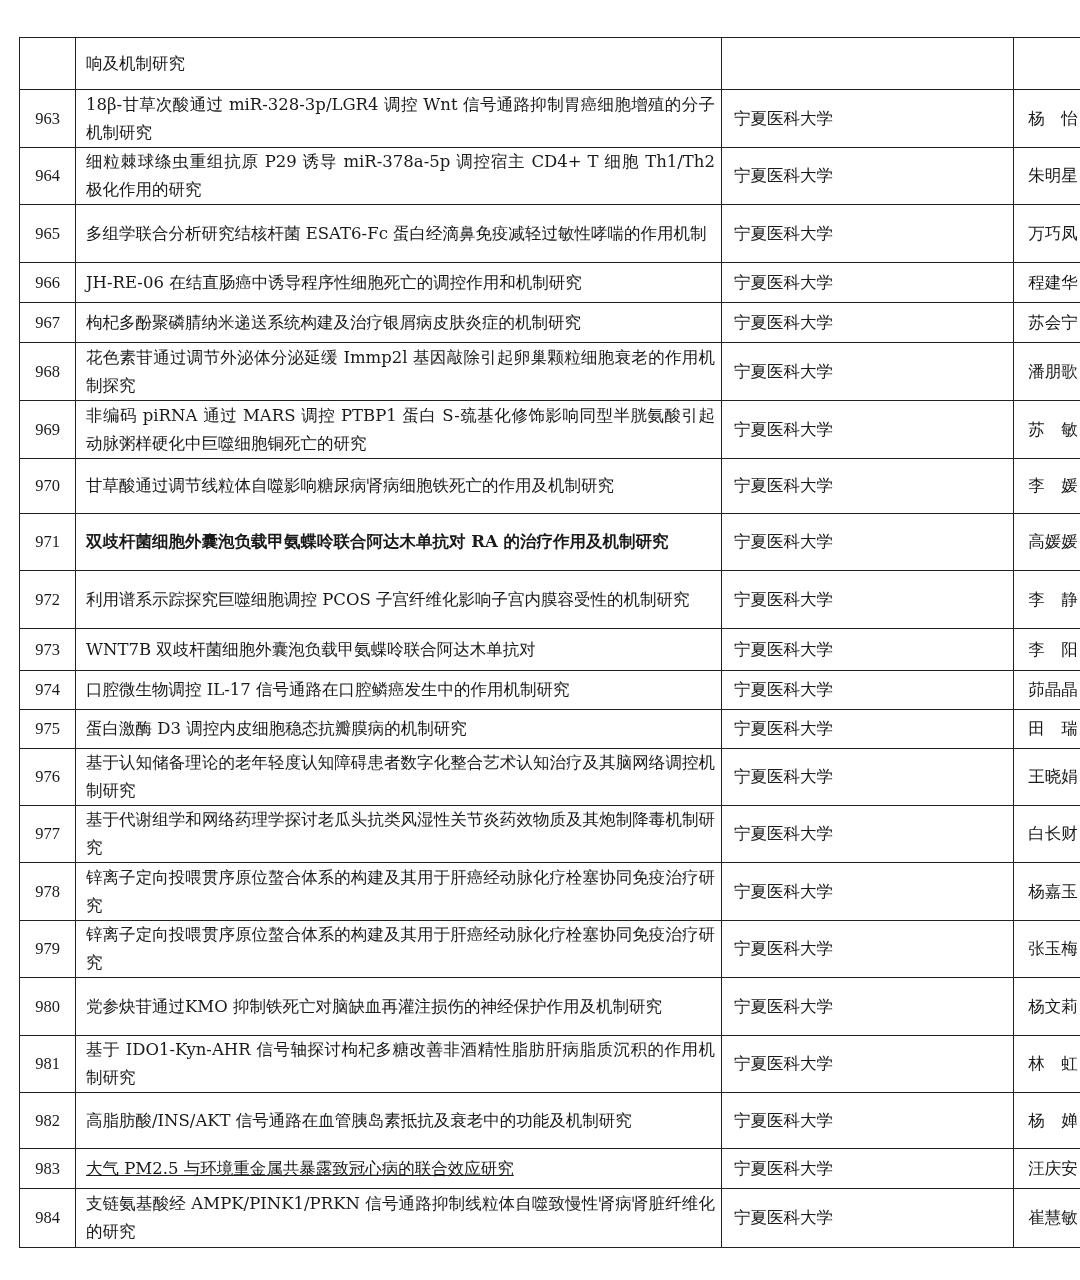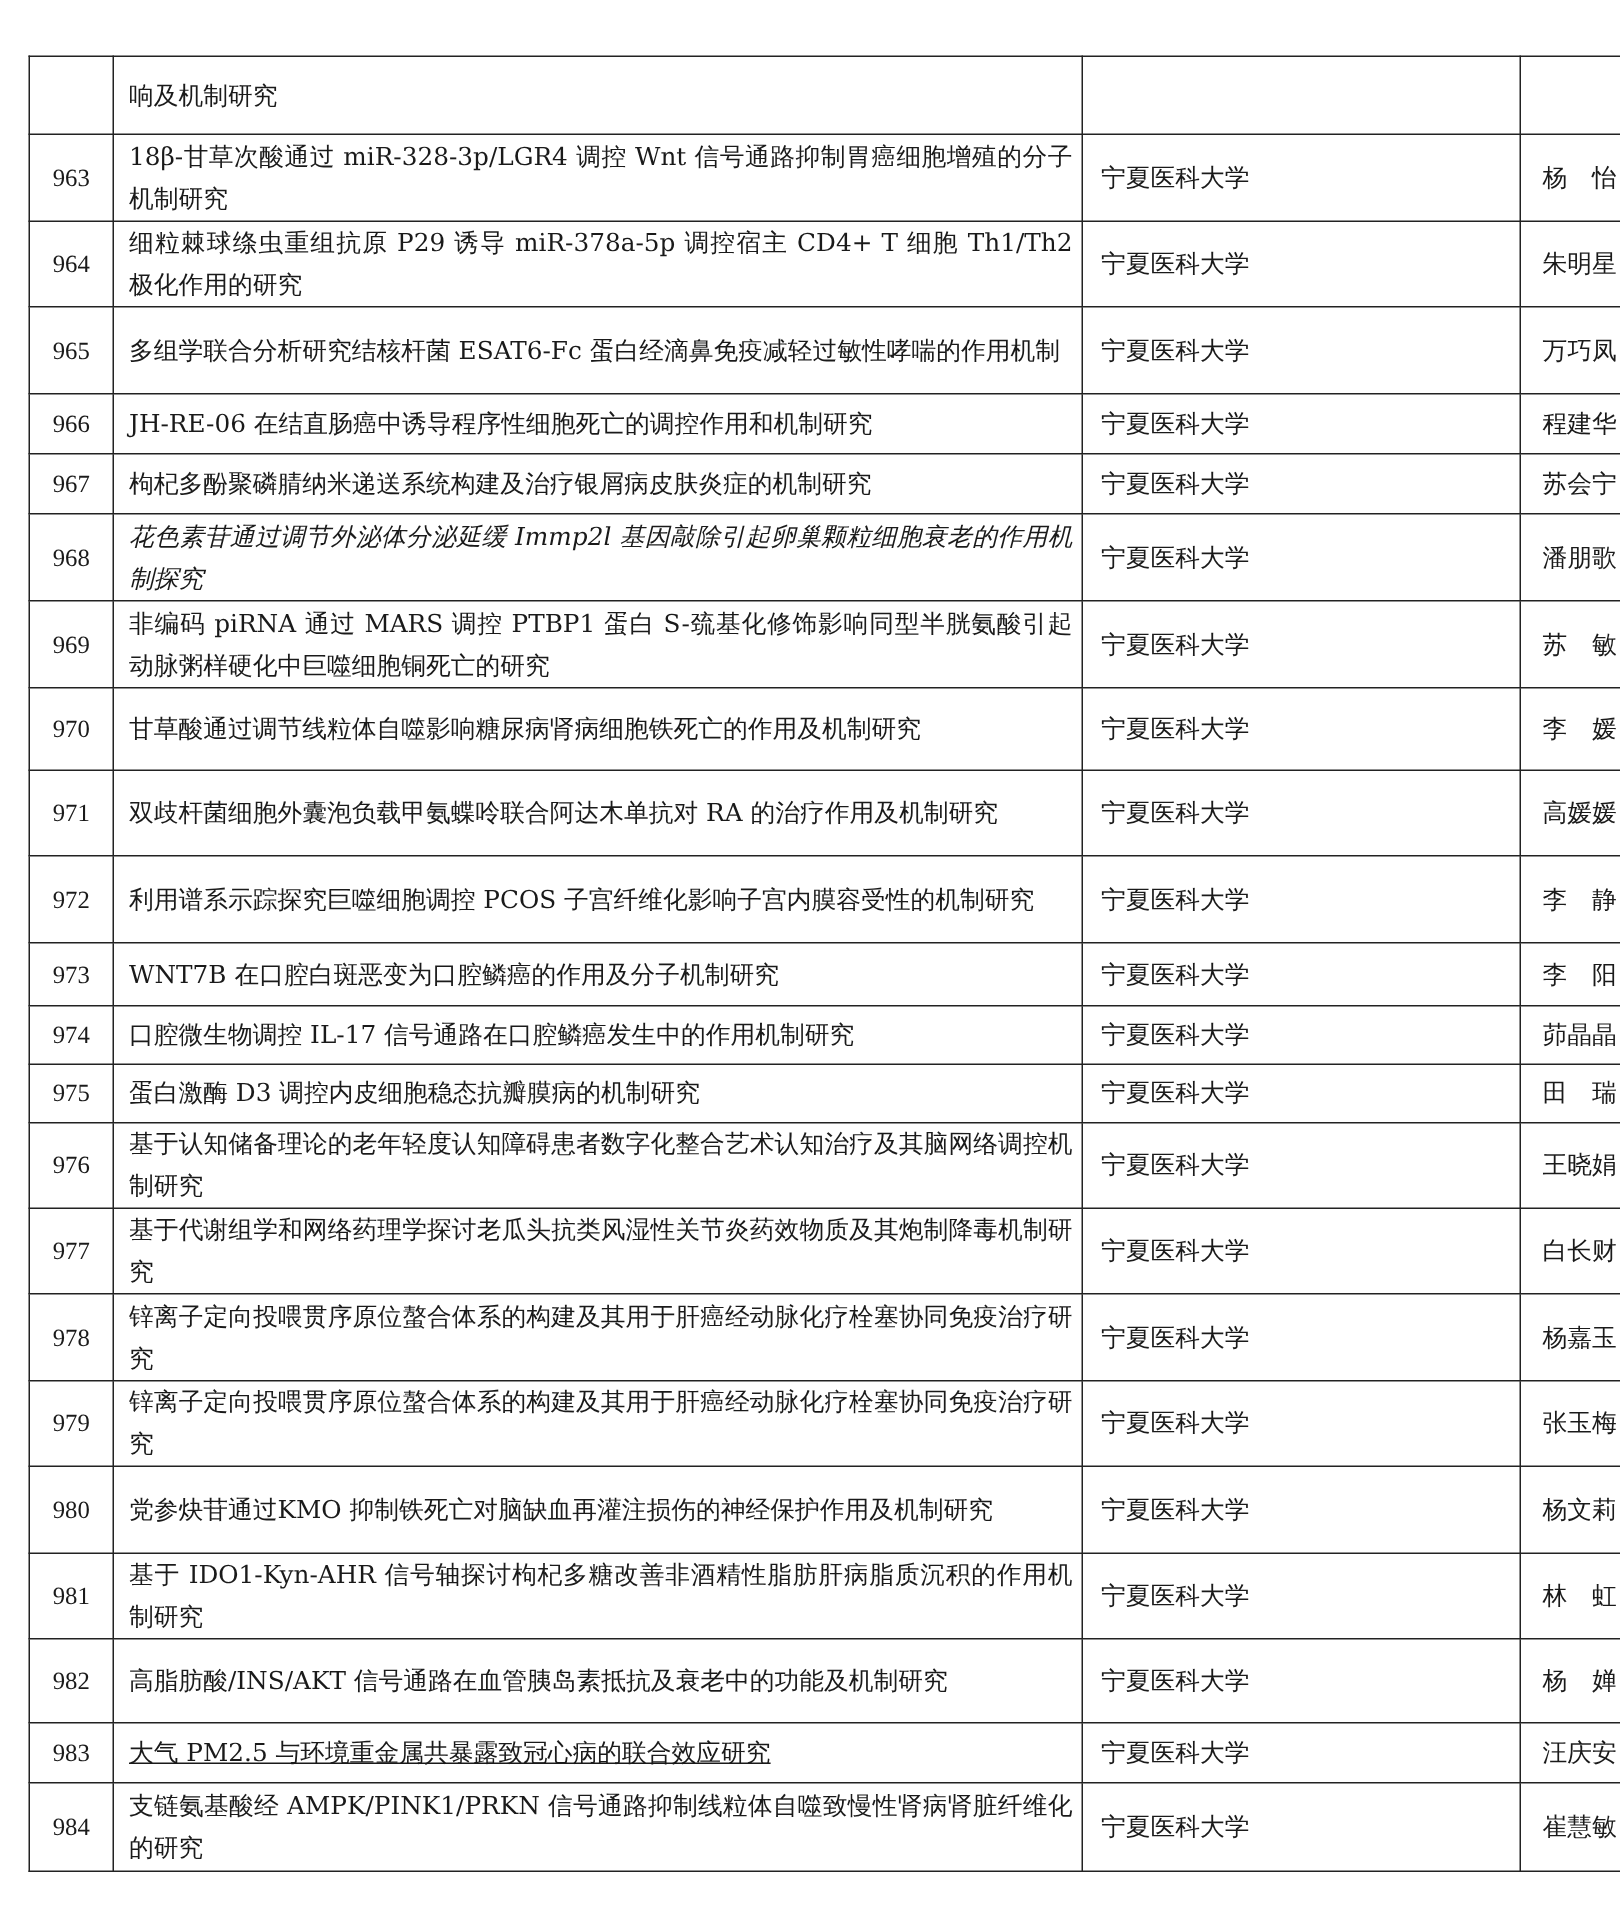--- a/index.html
+++ b/index.html
@@ -51,51 +51,51 @@
         <td class="c-name" style="height: 38px;">程建华</td>
       </tr>
       <tr style="height: 40px;">
         <td class="c-no" style="height: 38px;">967</td>
         <td class="c-title" style="height: 38px;">枸杞多酚聚磷腈纳米递送系统构建及治疗银屑病皮肤炎症的机制研究</td>
         <td class="c-org" style="height: 38px;">宁夏医科大学</td>
         <td class="c-name" style="height: 38px;">苏会宁</td>
       </tr>
       <tr style="height: 58px;">
         <td class="c-no" style="height: 56px;">968</td>
-        <td class="c-title" style="height: 56px; font-style: italic;">花色素苷通过调节外泌体分泌延缓 Immp2l 基因敲除引起卵巢颗粒细胞衰老的作用机制探究</td>
+        <td class="c-title" style="height: 56px;">花色素苷通过调节外泌体分泌延缓 Immp2l 基因敲除引起卵巢颗粒细胞衰老的作用机制探究</td>
         <td class="c-org" style="height: 56px;">宁夏医科大学</td>
         <td class="c-name" style="height: 56px;">潘朋歌</td>
       </tr>
       <tr style="height: 58px;">
         <td class="c-no" style="height: 56px;">969</td>
         <td class="c-title" style="height: 56px;">非编码 piRNA 通过 MARS 调控 PTBP1 蛋白 S-巯基化修饰影响同型半胱氨酸引起动脉粥样硬化中巨噬细胞铜死亡的研究</td>
         <td class="c-org" style="height: 56px;">宁夏医科大学</td>
         <td class="c-name" style="height: 56px;">苏　敏</td>
       </tr>
       <tr style="height: 55px;">
         <td class="c-no" style="height: 53px;">970</td>
         <td class="c-title" style="height: 53px;">甘草酸通过调节线粒体自噬影响糖尿病肾病细胞铁死亡的作用及机制研究</td>
         <td class="c-org" style="height: 53px;">宁夏医科大学</td>
         <td class="c-name" style="height: 53px;">李　媛</td>
       </tr>
       <tr style="height: 57px;">
         <td class="c-no" style="height: 55px;">971</td>
-        <td class="c-title" style="height: 55px;">双歧杆菌细胞外囊泡负载甲氨蝶呤联合阿达木单抗对 RA 的治疗作用及机制研究</td>
+        <td class="c-title" style="height: 55px; font-weight: bold;">双歧杆菌细胞外囊泡负载甲氨蝶呤联合阿达木单抗对 RA 的治疗作用及机制研究</td>
         <td class="c-org" style="height: 55px;">宁夏医科大学</td>
         <td class="c-name" style="height: 55px;">高媛媛</td>
       </tr>
       <tr style="height: 58px;">
         <td class="c-no" style="height: 56px;">972</td>
         <td class="c-title" style="height: 56px;">利用谱系示踪探究巨噬细胞调控 PCOS 子宫纤维化影响子宫内膜容受性的机制研究</td>
         <td class="c-org" style="height: 56px;">宁夏医科大学</td>
         <td class="c-name" style="height: 56px;">李　静</td>
       </tr>
       <tr style="height: 42px;">
         <td class="c-no" style="height: 40px;">973</td>
-        <td class="c-title" style="height: 40px;">WNT7B 在口腔白斑恶变为口腔鳞癌的作用及分子机制研究</td>
+        <td class="c-title" style="height: 40px;">WNT7B 双歧杆菌细胞外囊泡负载甲氨蝶呤联合阿达木单抗对</td>
         <td class="c-org" style="height: 40px;">宁夏医科大学</td>
         <td class="c-name" style="height: 40px;">李　阳</td>
       </tr>
       <tr style="height: 39px;">
         <td class="c-no" style="height: 37px;">974</td>
         <td class="c-title" style="height: 37px;">口腔微生物调控 IL-17 信号通路在口腔鳞癌发生中的作用机制研究</td>
         <td class="c-org" style="height: 37px;">宁夏医科大学</td>
         <td class="c-name" style="height: 37px;">茆晶晶</td>
       </tr>
       <tr style="height: 39px;">

